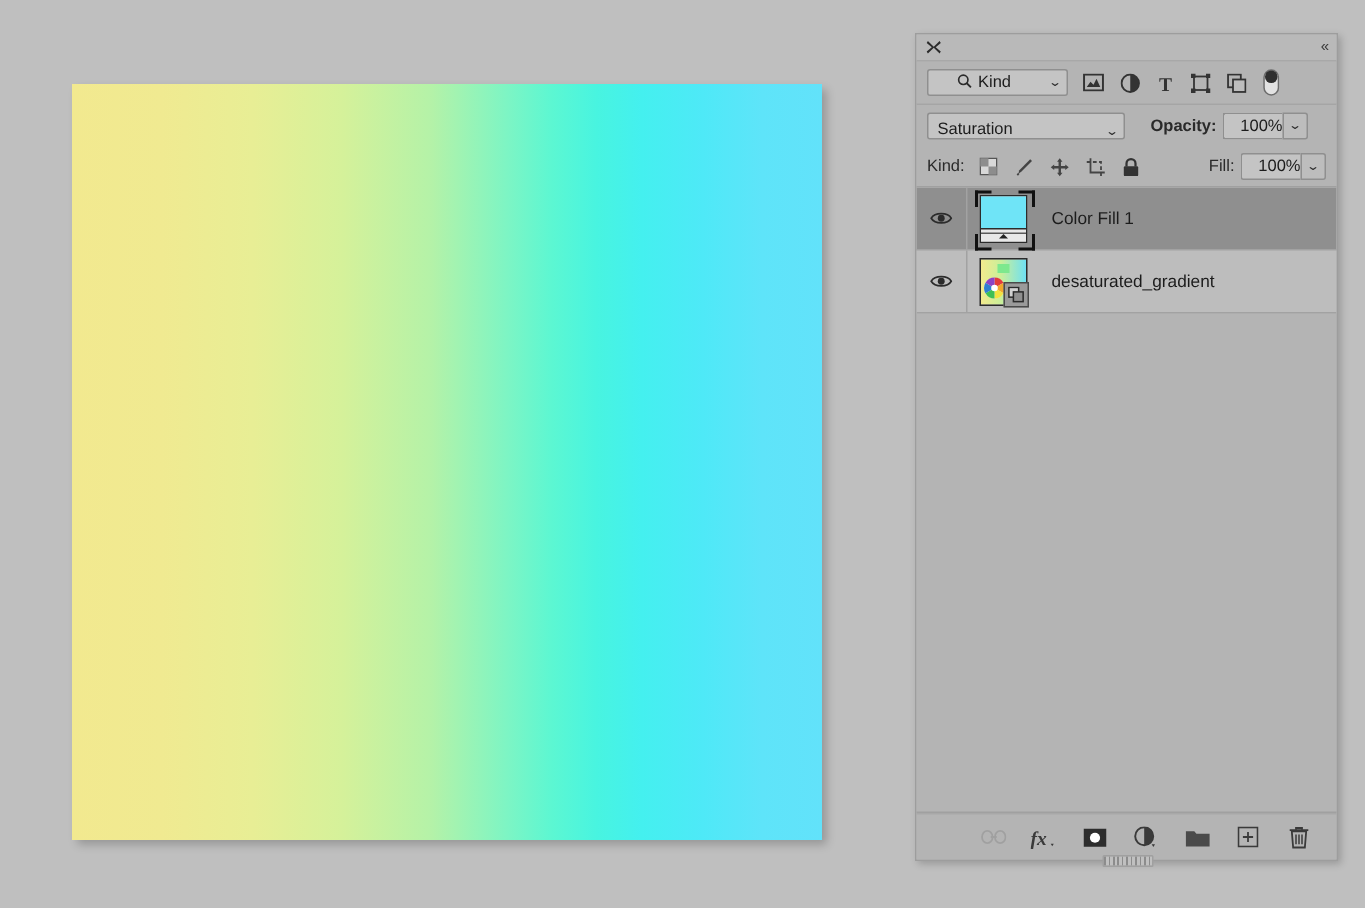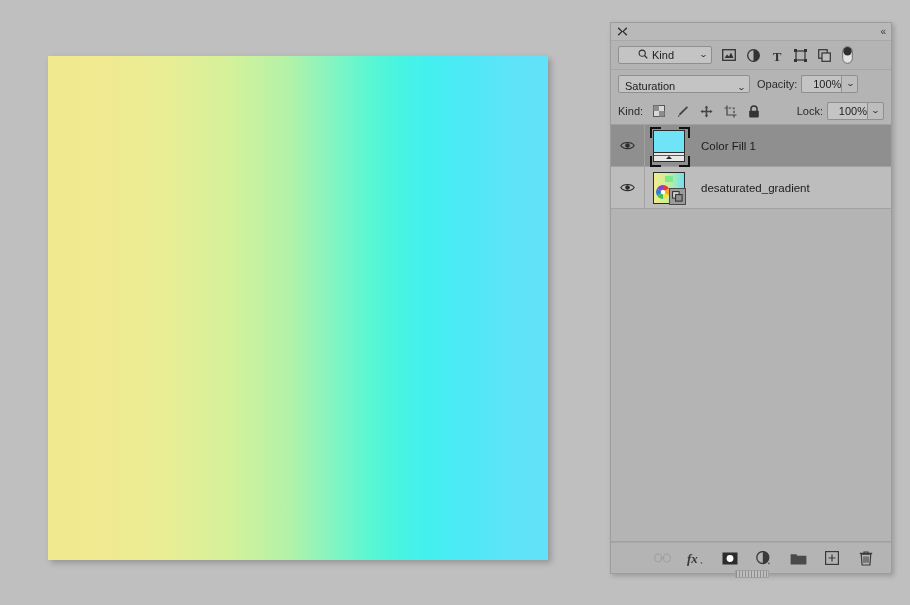--- a/index.html
+++ b/index.html
@@ -410,21 +410,21 @@
         </svg>
       </span>
     </div>
   </div>
 
   <div class="ctrl-row row-blend">
     <div class="field blend-select">
       <span>Saturation</span>
       <span class="caret">⌄</span>
     </div>
-    <span class="lbl" style="margin-left:7px;">Opacity:</span>
+    <span class="lbl" style="margin-left:17px;font-weight:bold;">Opacity:</span>
     <div class="field num-field">
       <span>100%</span>
     </div>
     <div class="field num-stepper">
       <span class="caret">⌄</span>
     </div>
   </div>
 
   <div class="ctrl-row row-lock">
     <span class="lbl">Kind:</span>
@@ -454,21 +454,21 @@
         </svg>
       </span>
       <span class="ficon">
         <svg width="12" height="13" viewBox="0 0 12 13">
           <path d="M3 6 V4 a3 3 0 0 1 6 0 V6" fill="none" stroke="#333" stroke-width="1.5"></path>
           <rect x="1.2" y="5.8" width="9.6" height="6.6" rx="0.8" fill="#333"></rect>
         </svg>
       </span>
     </div>
     <span class="spacer"></span>
-    <span class="lbl">Lock:</span>
+    <span class="lbl">Fill:</span>
     <div class="field num-field">
       <span>100%</span>
     </div>
     <div class="field num-stepper">
       <span class="caret">⌄</span>
     </div>
   </div>
 
   <div id="layer-list">
 

